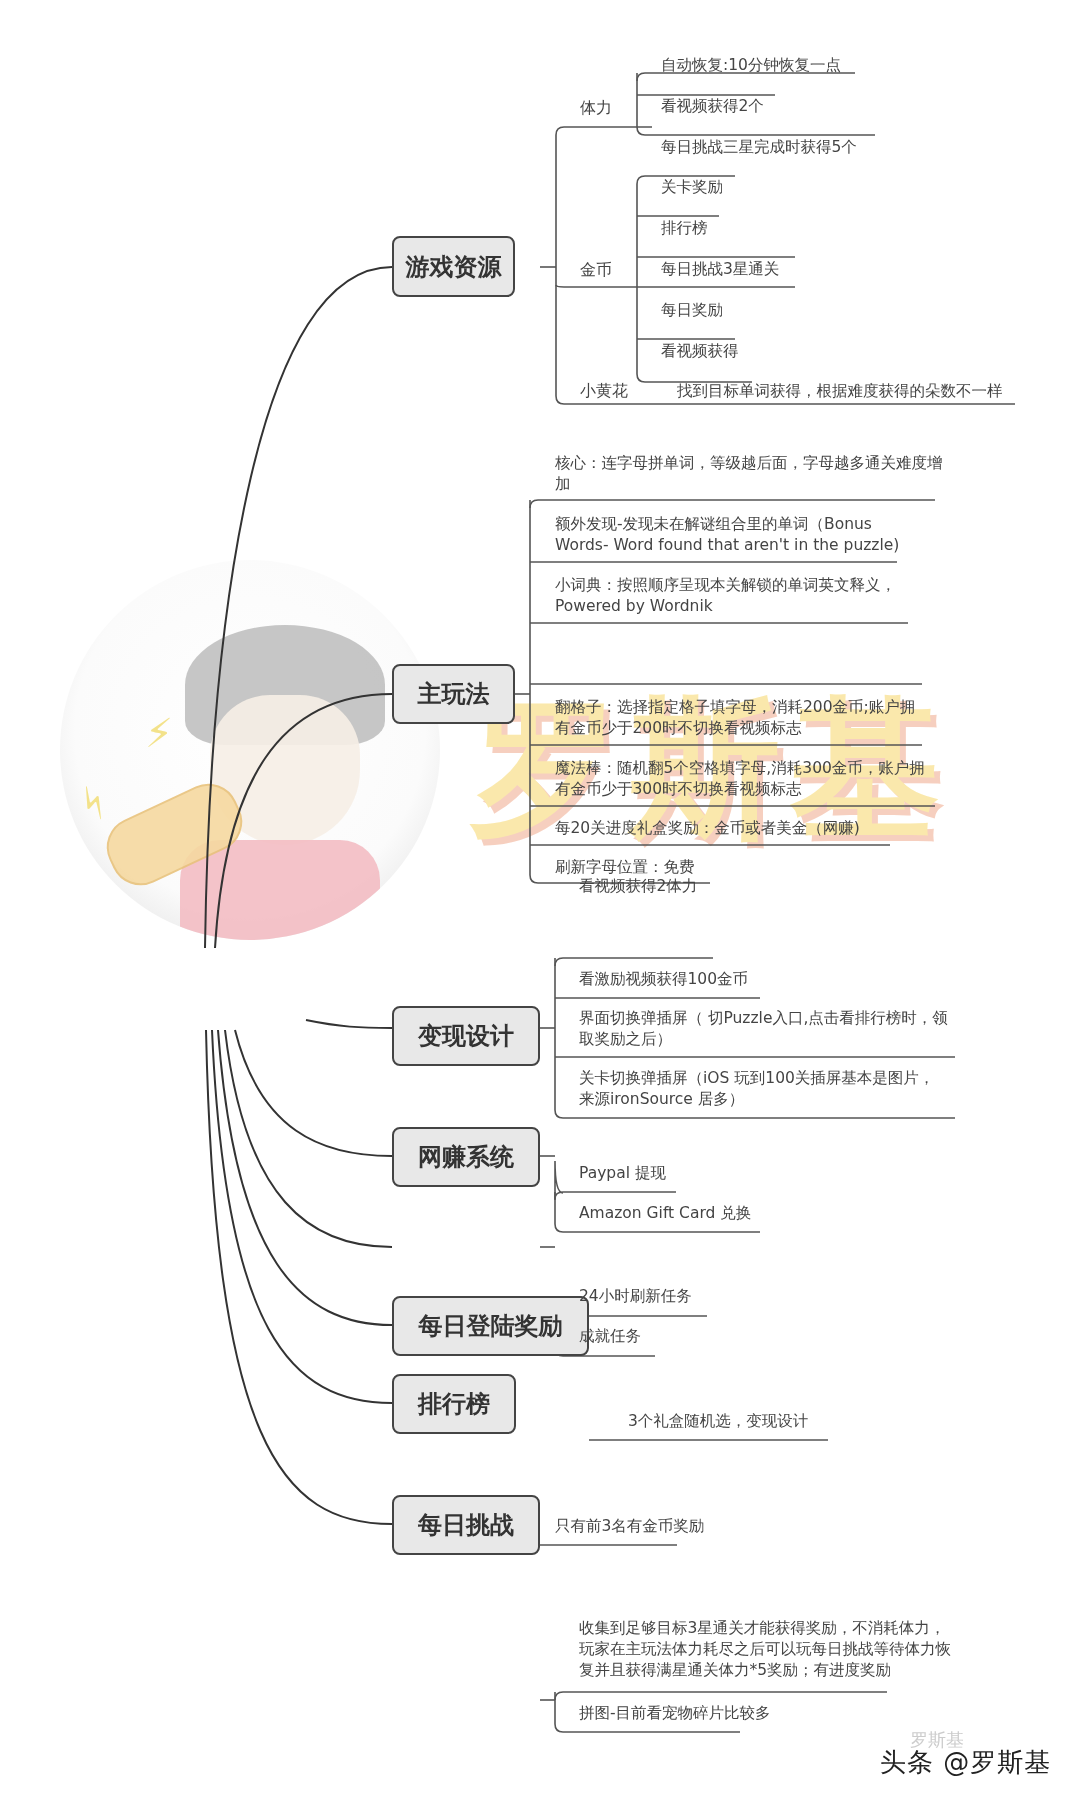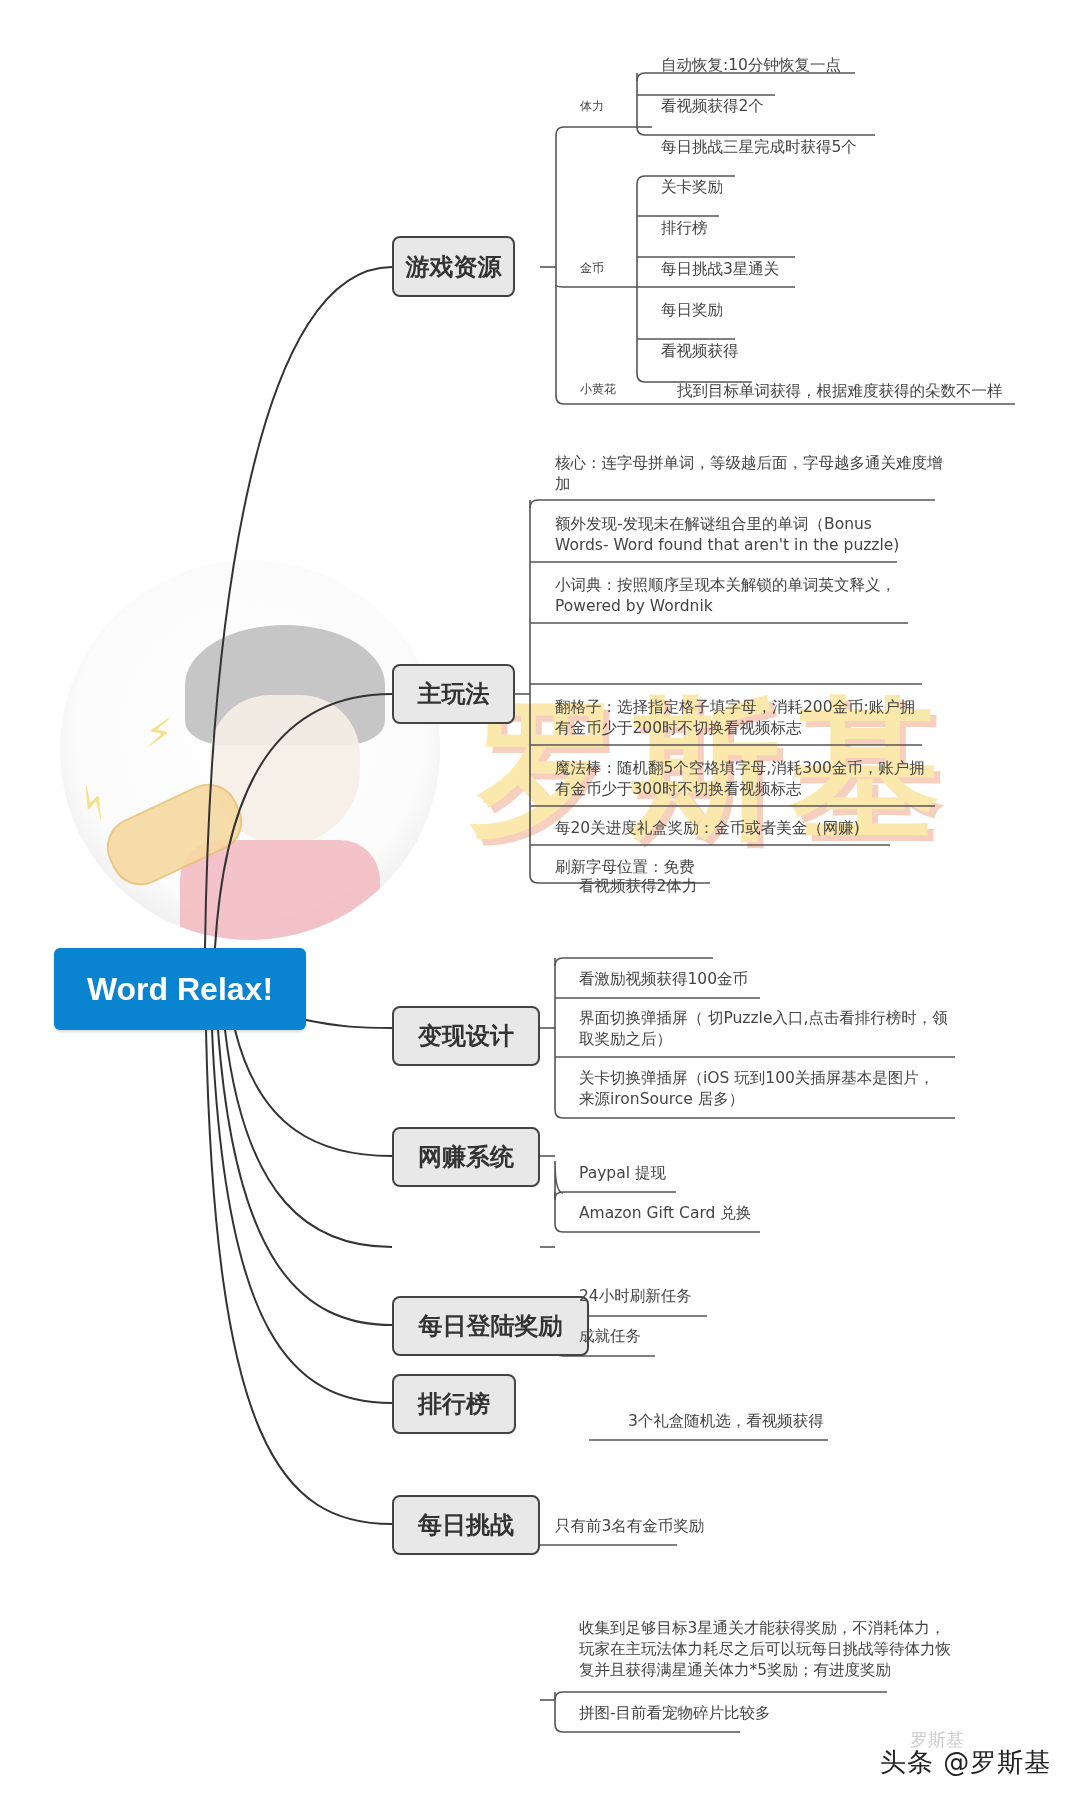--- a/index.html
+++ b/index.html
@@ -23,21 +23,21 @@
   .root { position:absolute; left:54px; top:948px; width:252px; height:82px; background:#0a84d0; border-radius:6px;
           color:#fff; font-size:32px; display:flex; align-items:center; justify-content:center; z-index:3;
           font-family:"Liberation Sans", sans-serif; font-weight:bold; box-shadow:0 2px 3px rgba(0,0,0,.15); }
 
   .topic { position:absolute; left:392px; height:43px; background:#e8e8e8; border:2.5px solid #444; border-radius:8px;
            font-size:24px; font-weight:bold; color:#333; display:flex; align-items:center; justify-content:center;
            z-index:3; box-sizing:border-box; }
 
   .leaf { position:absolute; font-size:15.5px; color:#444; line-height:21px; z-index:3; white-space:nowrap; }
   .leaf.multi { white-space:normal; }
-  .sub { position:absolute; font-size:12px; color:#444; z-index:3; }
+  .sub { position:absolute; font-size:16px; color:#444; z-index:3; }
 
   .footer { position:absolute; left:880px; top:1745px; font-size:26px; color:#222; z-index:4; letter-spacing:1px; }
   .footer-ghost { position:absolute; left:910px; top:1728px; font-size:18px; color:#ccc; z-index:3; }
 </style>
 </head>
 <body>
 
 <div id="canvas">
 
   <div class="avatar">
@@ -109,21 +109,20 @@
       <path d="M589 1440 L828 1440"></path>
 
       <path d="M516 1545 L677 1545"></path>
 
       <path d="M540 1700 L555 1700"></path>
       <path d="M555 1700 Q555 1692 563 1692 L887 1692"></path>
       <path d="M555 1692 L555 1724 Q555 1732 563 1732 L740 1732"></path>
     </g>
   </svg>
 
-  <div class="root">Word Relax!</div>
 
   <div class="topic" style="top:236px;width:123px;height:61px;">游戏资源</div>
   <div class="topic" style="top:664px;width:123px;height:60px;">主玩法</div>
   <div class="topic" style="top:1127px;width:148px;height:60px;">网赚系统</div>
   <div class="topic" style="top:1006px;width:148px;height:60px;">变现设计</div>
   <div class="topic" style="top:1296px;width:197px;height:60px;">每日登陆奖励</div>
   <div class="topic" style="top:1374px;width:124px;height:60px;">排行榜</div>
   <div class="topic" style="top:1495px;width:148px;height:60px;">每日挑战</div>
 
   <div class="sub" style="left:580px;top:98px;">体力</div>
@@ -154,21 +153,21 @@
   <div class="leaf" style="left:579px;top:969px;">看激励视频获得100金币</div>
   <div class="leaf multi" style="left:579px;top:1008px;width:370px;">界面切换弹插屏（ 切Puzzle入口,点击看排行榜时，领取奖励之后）</div>
   <div class="leaf multi" style="left:579px;top:1068px;width:370px;">关卡切换弹插屏（iOS 玩到100关插屏基本是图片，来源ironSource 居多）</div>
 
   <div class="leaf" style="left:579px;top:1163px;">Paypal 提现</div>
   <div class="leaf" style="left:579px;top:1203px;">Amazon Gift Card 兑换</div>
 
   <div class="leaf" style="left:579px;top:1286px;">24小时刷新任务</div>
   <div class="leaf" style="left:579px;top:1326px;">成就任务</div>
 
-  <div class="leaf" style="left:628px;top:1411px;">3个礼盒随机选，看视频获得</div>
+  <div class="leaf" style="left:628px;top:1411px;">3个礼盒随机选，变现设计</div>
 
   <div class="leaf" style="left:555px;top:1516px;">只有前3名有金币奖励</div>
 
   <div class="leaf multi" style="left:579px;top:1618px;width:375px;">收集到足够目标3星通关才能获得奖励，不消耗体力，玩家在主玩法体力耗尽之后可以玩每日挑战等待体力恢复并且获得满星通关体力*5奖励；有进度奖励</div>
   <div class="leaf" style="left:579px;top:1703px;">拼图-目前看宠物碎片比较多</div>
 
   <div class="footer-ghost">罗斯基</div>
   <div class="footer">头条 @罗斯基</div>
 </div>
 

